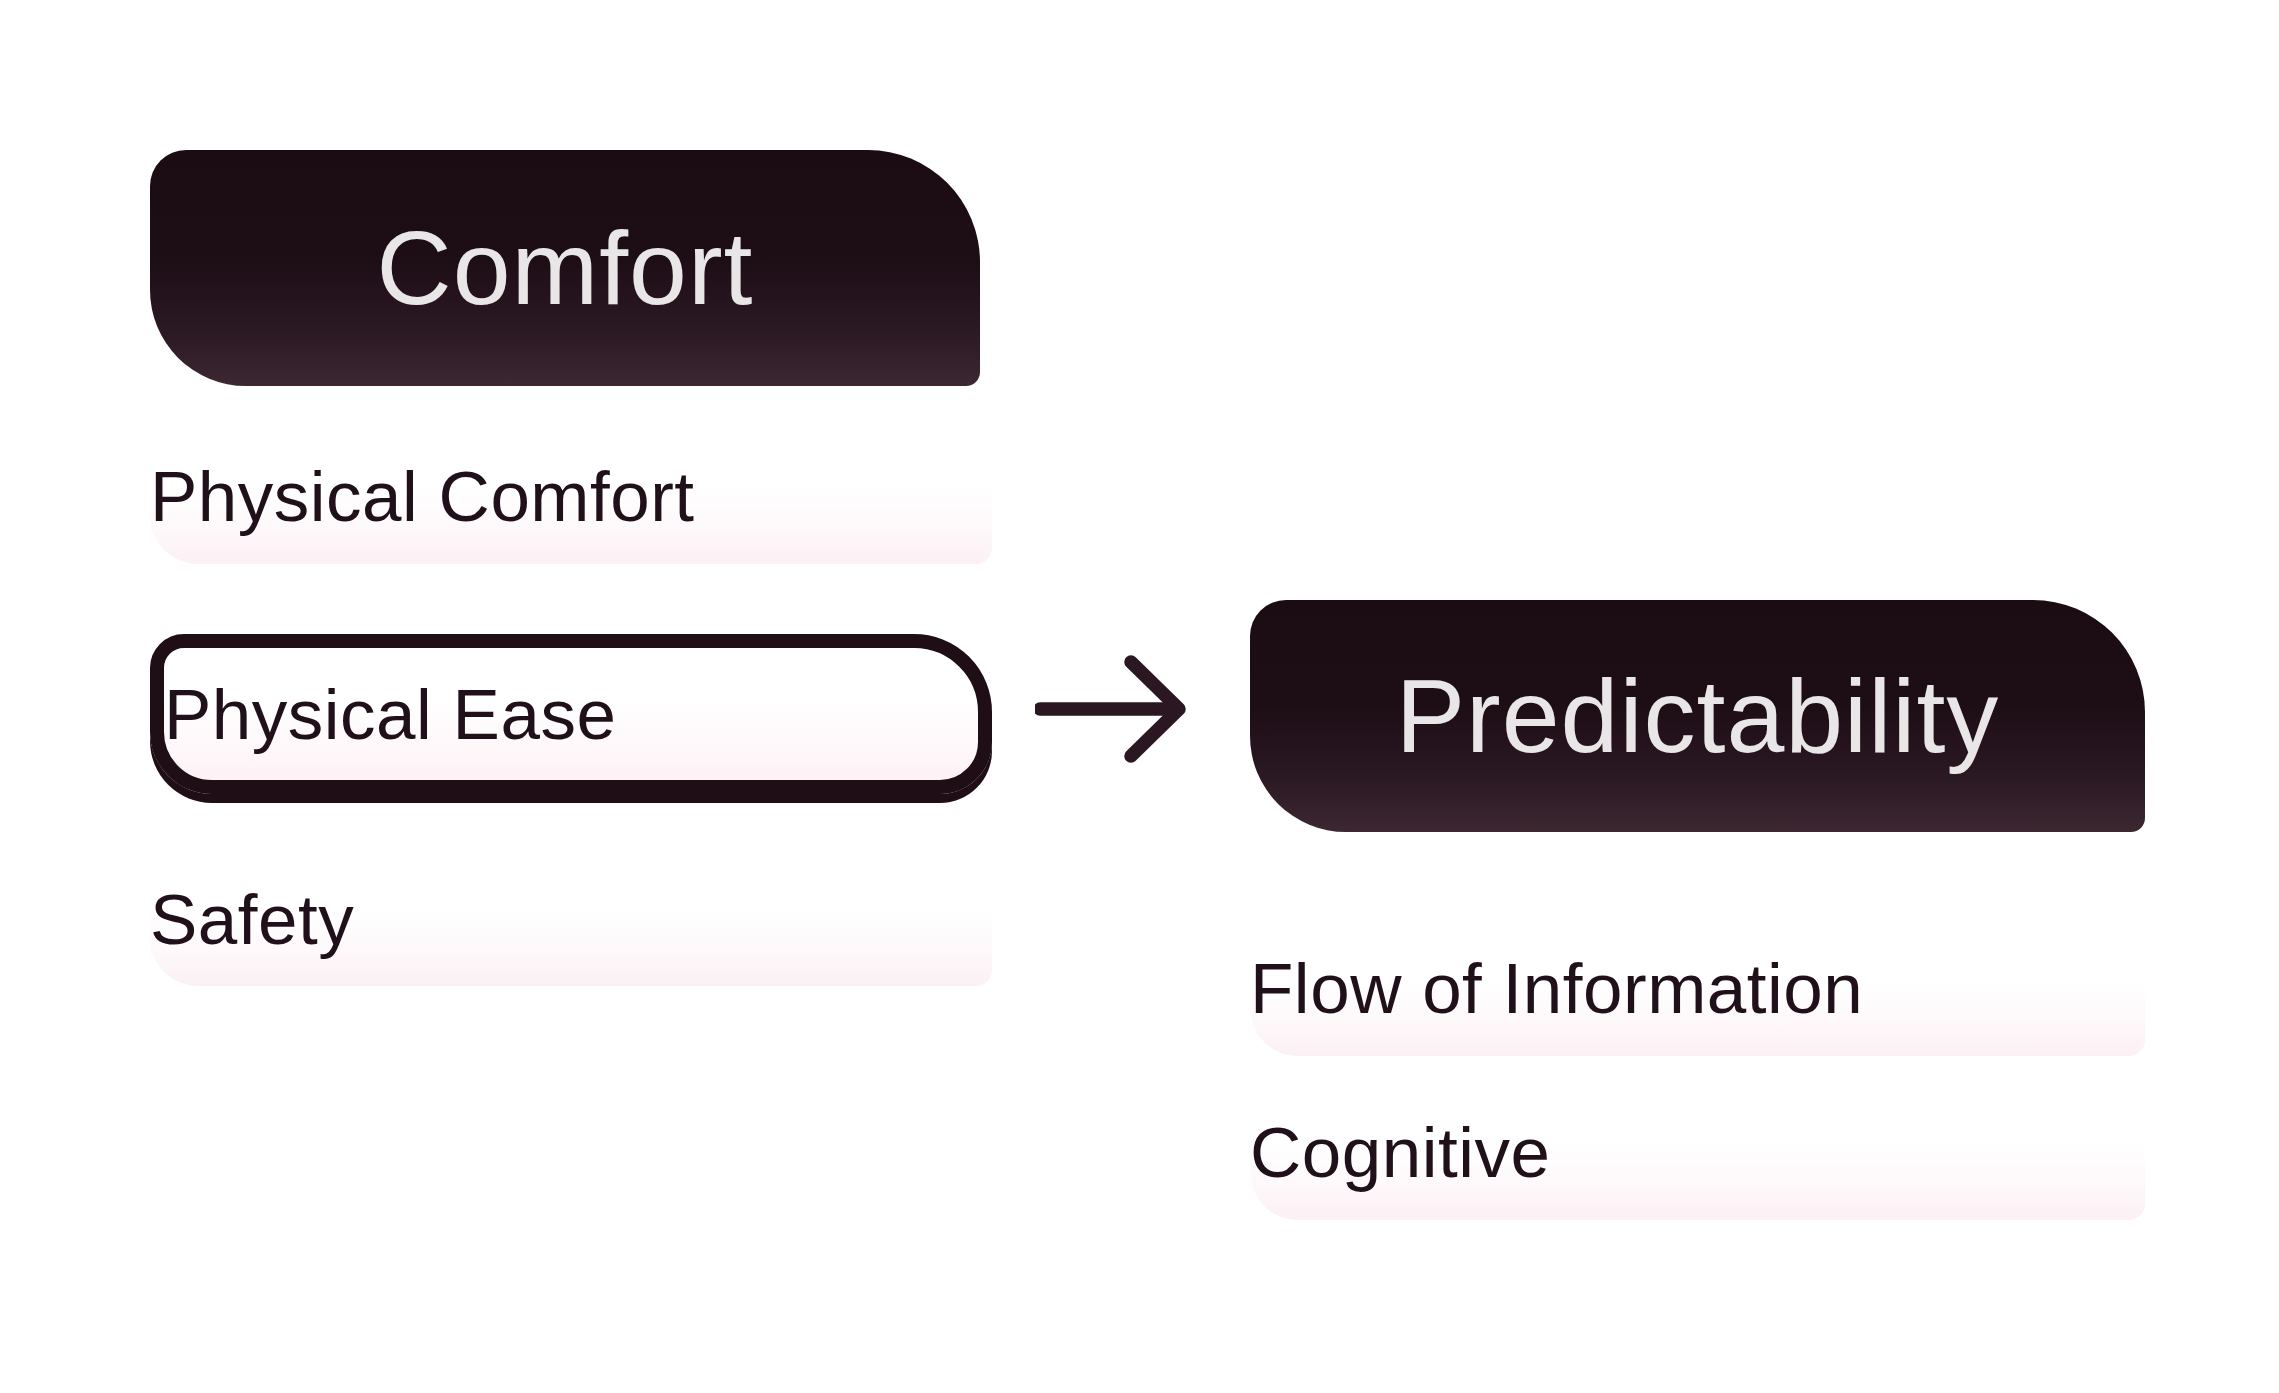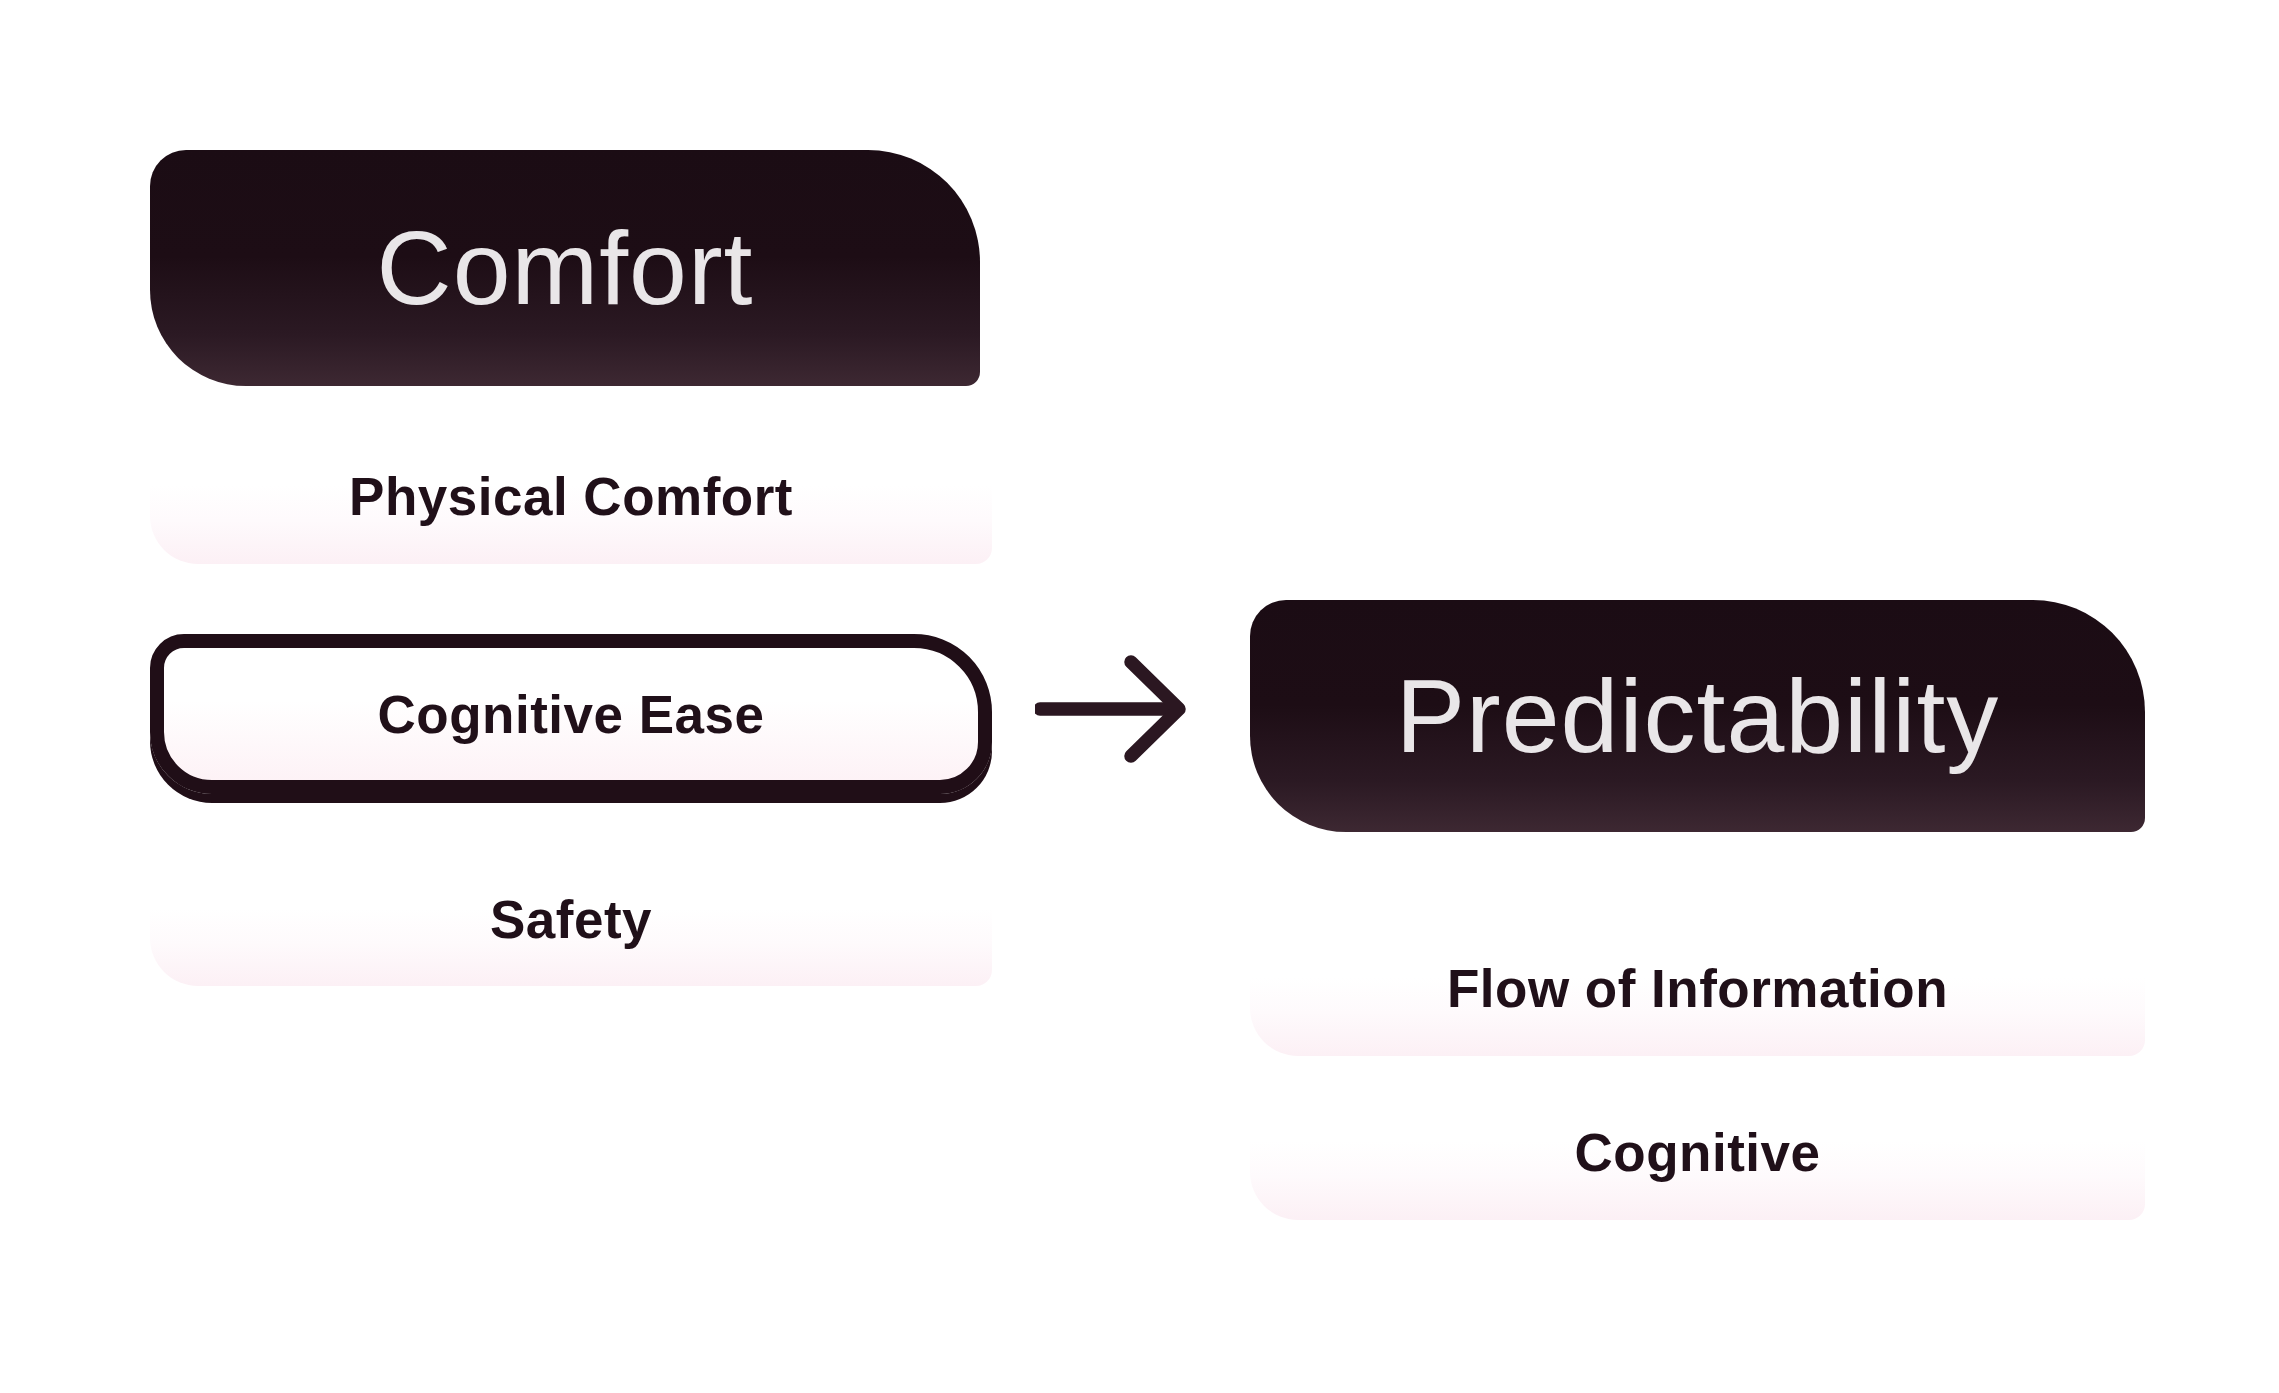--- a/index.html
+++ b/index.html
@@ -31,25 +31,25 @@
     border-radius: 36px 112px 14px 96px;
   }
   #box-comfort        { left: 150px;  top: 150px; width: 830px; height: 236px; }
   #box-predictability { left: 1250px; top: 600px; width: 895px; height: 232px; text-align: center; }
 
   
   .card {
     position: absolute;
     display: flex;
     align-items: center;
-    justify-content: center;
+    justify-content: flex-start;
     box-sizing: border-box;
     color: #201019;
-    font-size: 53px;
-    font-weight: 700;
+    font-size: 71px;
+    font-weight: 400;
     letter-spacing: 0.5px;
     background: linear-gradient(180deg, #ffffff 0%, #ffffff 42%, #fefafc 68%, #fcf0f5 100%);
     border-radius: 22px 58px 16px 48px;
   }
   .card::before {
     content: "";
     position: absolute;
     left: 0; top: 0; right: 0; bottom: 0;
     transform: translate(-8px, 27px) rotate(-0.4deg);
     background: linear-gradient(180deg, #fef6f9 0%, #fcebf2 55%, #fbe7ef 100%);
@@ -95,21 +95,21 @@
   <section>
     <header class="head-box" id="box-comfort">
       <span class="label">Comfort</span>
     </header>
 
     <div class="card" id="card-physical-comfort">
       <span class="label">Physical Comfort</span>
     </div>
 
     <div class="card" id="card-cognitive-ease">
-      <span class="label">Cognitive Ease</span>
+      <span class="label">Physical Ease</span>
     </div>
 
     <div class="card" id="card-safety">
       <span class="label">Safety</span>
     </div>
   </section>
 
   <svg class="arrow" viewBox="0 0 160 130" aria-hidden="true">
     <path d="M5 65 H133"></path>
     <path d="M96 18 L144 65 L96 112"></path>

